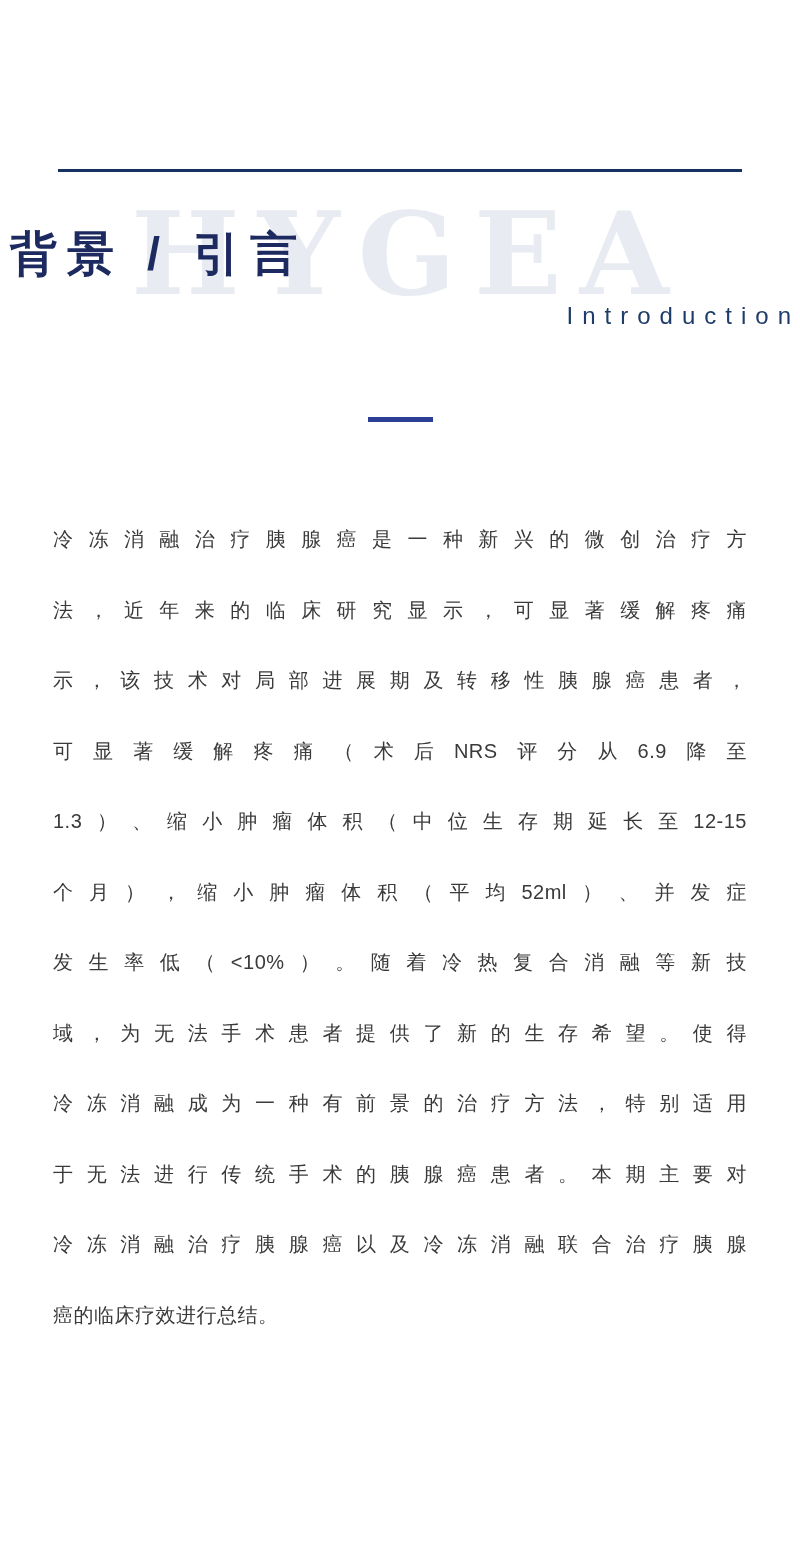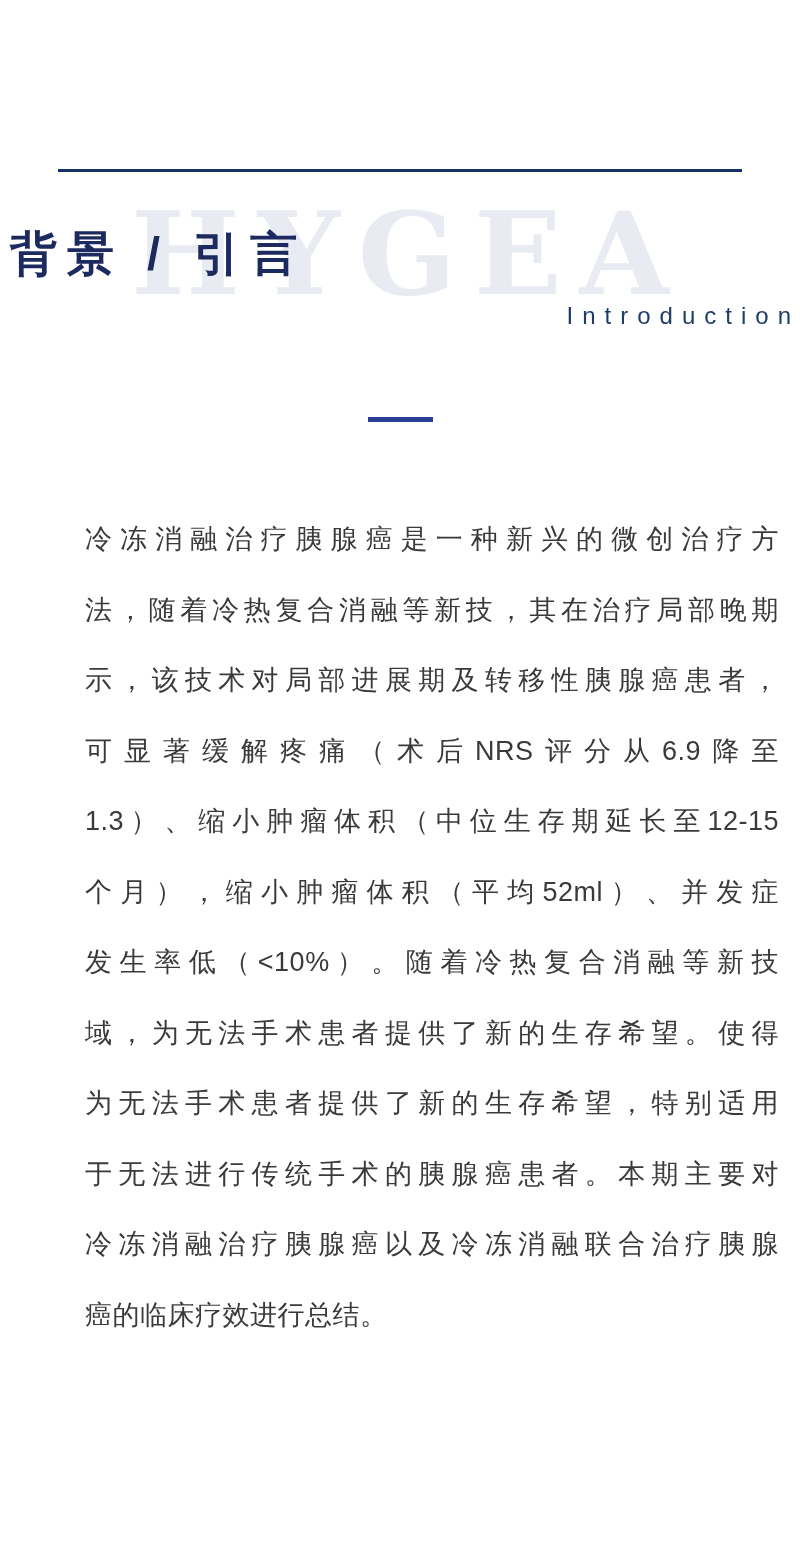--- a/index.html
+++ b/index.html
@@ -43,22 +43,21 @@
     color: var(--subtitle-blue, #1e3c69);
   }
   .mini-divider {
     position: absolute; left: 368px; top: 417px;
     width: 65px; height: 5px;
     background: var(--divider, #2b3f94);
   }
   .content {
     position: absolute; left: 53px; top: 504px; width: 694px;
     color: var(--body-text, #3a3a3a);
-    font-size: 27px;
-    margin-left: 32px;
+    font-size: 20px;
   }
   .content .line {
     height: 70.5px; line-height: 70.5px;
     text-align: justify;
     text-align-last: justify;
     text-justify: inter-character;
     letter-spacing: 0.5px;
     overflow: hidden;
   }
   .content .line.last {
@@ -75,26 +74,26 @@
   <div class="watermark">HYGEA</div>
 
   <h1 class="title">背景 / 引言</h1>
 
   <div class="subtitle">Introduction</div>
 
   <div class="mini-divider"></div>
 
   <div class="content">
     <div class="line">冷冻消融治疗胰腺癌是一种新兴的微创治疗方</div>
-    <div class="line">法，随着冷热复合消融等新技，其在治疗局部晚期</div>
+    <div class="line">法，近年来的临床研究显示，可显著缓解疼痛</div>
     <div class="line">示，该技术对局部进展期及转移性胰腺癌患者，</div>
     <div class="line">可显著缓解疼痛（术后NRS评分从6.9降至</div>
     <div class="line">1.3）、缩小肿瘤体积（中位生存期延长至12-15</div>
     <div class="line">个月），缩小肿瘤体积（平均52ml）、并发症</div>
     <div class="line">发生率低（&lt;10%）。随着冷热复合消融等新技</div>
     <div class="line">域，为无法手术患者提供了新的生存希望。使得</div>
-    <div class="line">为无法手术患者提供了新的生存希望，特别适用</div>
+    <div class="line">冷冻消融成为一种有前景的治疗方法，特别适用</div>
     <div class="line">于无法进行传统手术的胰腺癌患者。本期主要对</div>
     <div class="line">冷冻消融治疗胰腺癌以及冷冻消融联合治疗胰腺</div>
     <div class="line last">癌的临床疗效进行总结。</div>
   </div>
 
 </div>
 
 </body></html>

